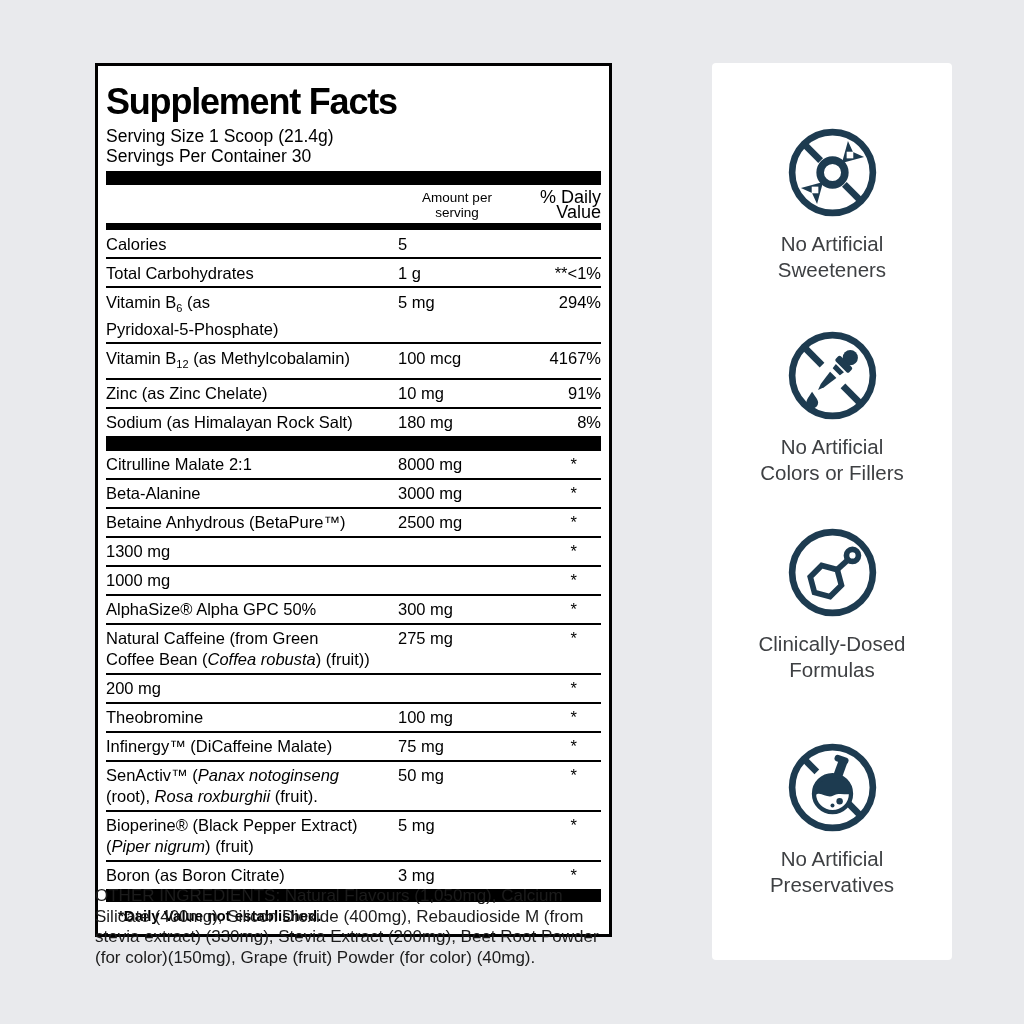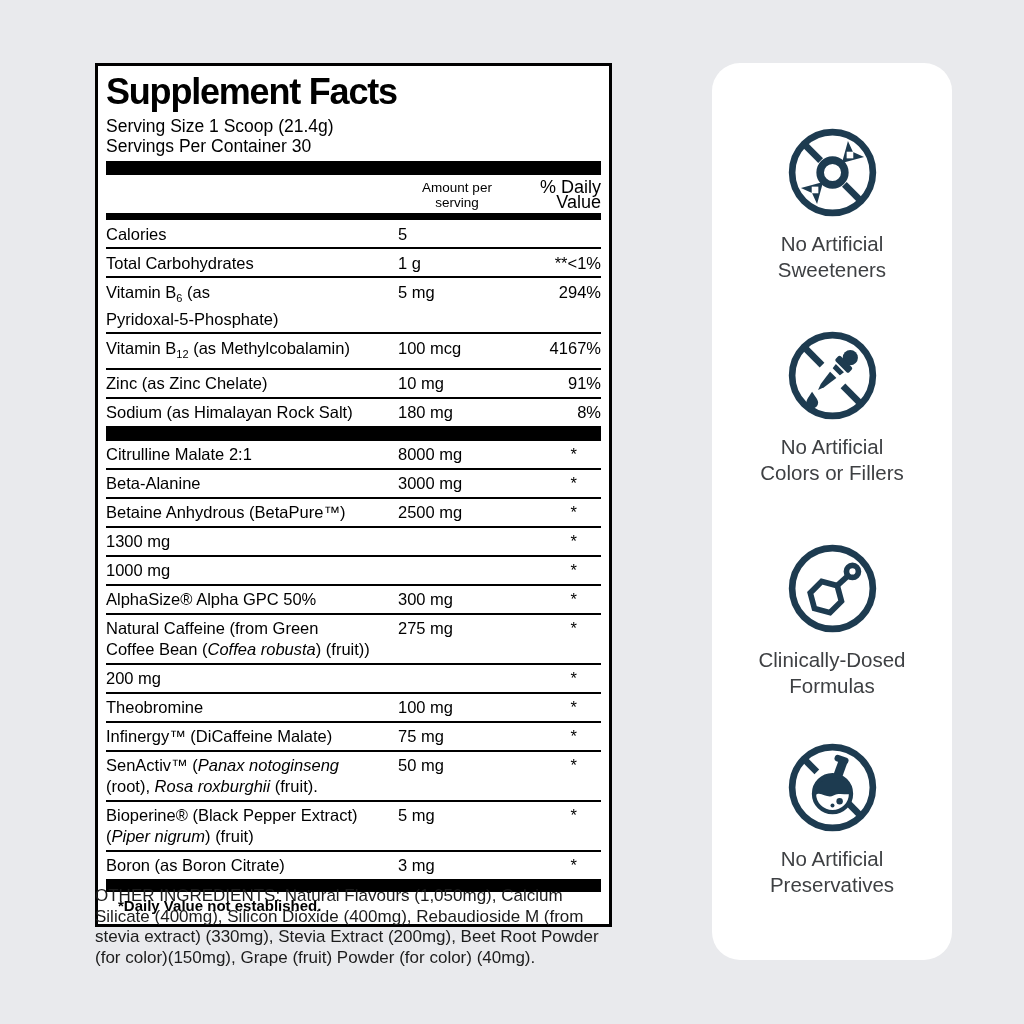--- a/index.html
+++ b/index.html
@@ -3,21 +3,21 @@
 <meta charset="utf-8">
 <style>
   :root { --navy:#1d3b50; --page-bg:#e9eaed; --card-bg:#ffffff; --caption:#3e4043; }
   * { box-sizing:border-box; }
   body { margin:0; font-family:"Liberation Sans", sans-serif; }
   .page { position:relative; width:1024px; height:1024px; background:var(--page-bg); overflow:hidden; }
 
   
   .facts-box { position:absolute; left:95px; top:63px; width:517px; background:#fff;
                border:3px solid #000; padding:6px 8px 8px; color:#000; }
-  .facts-title { font-size:36px; line-height:40px; font-weight:bold; letter-spacing:-1.2px; margin:0 0 5px 0; }
+  .facts-title { font-size:36px; line-height:40px; font-weight:bold; letter-spacing:-1.2px; margin:10px 0 5px 0; }
   .serving { font-size:17.5px; line-height:19.5px; }
   .bar { background:#000; }
   .bar-thick { height:14px; margin-top:5px; }
   .bar-mid { height:7px; }
   .head-row { display:flex; align-items:flex-end; padding:5px 0 3px; }
   .cell-name { flex:0 0 292px; }
   .cell-amt { flex:0 0 118px; }
   .cell-dv { flex:1 1 auto; text-align:right; }
   .head-amt { font-size:13.5px; line-height:15px; text-align:center; }
   .head-dv { font-size:18px; line-height:15px; }
@@ -28,24 +28,24 @@
   .frow sub { font-size:11px; }
   .thickbar { height:13px; background:#000; }
   .footnote { font-size:15px; font-weight:bold; margin:5px 12px 2px; }
 
   
   .other { position:absolute; left:95px; top:886px; width:505px; margin:0;
            font-size:17px; line-height:20.5px; color:#1c1c1c; }
 
   
   .badge-card { position:absolute; left:712px; top:63px; width:240px; height:897px;
-                background:var(--card-bg); border-radius:28px; }
+                background:var(--card-bg); border-radius:4px; }
   .badge { position:absolute; left:0; width:100%; display:flex; flex-direction:column; align-items:center; }
   .badge:nth-of-type(1){ top:62px; } .badge:nth-of-type(2){ top:265px; }
-  .badge:nth-of-type(3){ top:478px; } .badge:nth-of-type(4){ top:677px; }
+  .badge:nth-of-type(3){ top:462px; } .badge:nth-of-type(4){ top:677px; }
   .badge svg { width:95px; height:95px; color:var(--navy); display:block; }
   .bcap { margin-top:11px; text-align:center; font-size:20.5px; line-height:26px; color:var(--caption); }
 </style>
 </head>
 <body>
 
 <div class="page">
 
   <section class="facts-box">
     <div class="facts-title">Supplement Facts</div>

